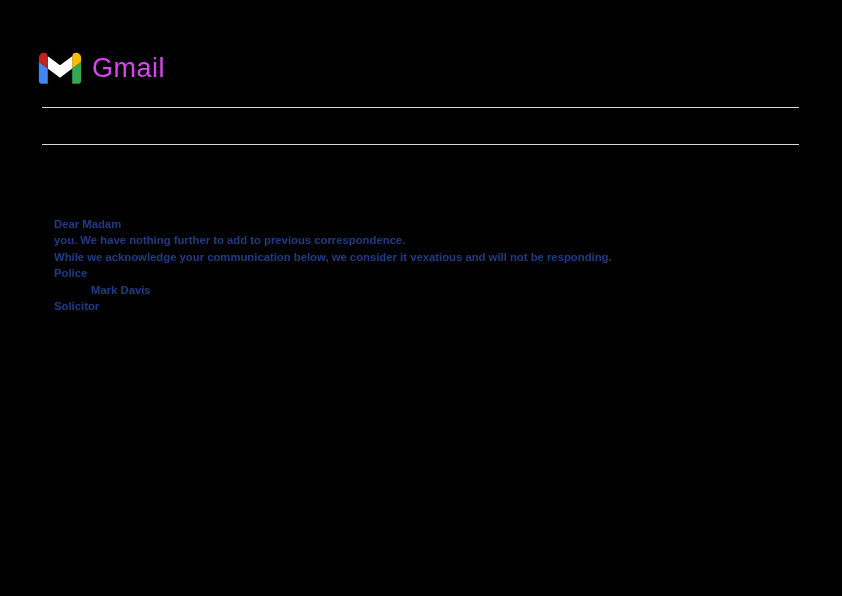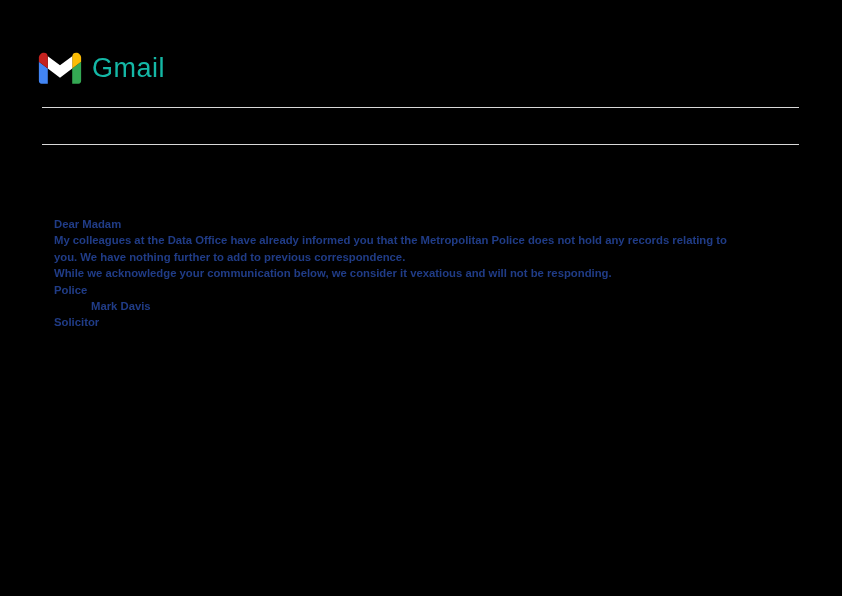--- a/index.html
+++ b/index.html
@@ -28,21 +28,21 @@
     align-items: center;
     gap: 10px;
   }
   .brand-logo {
     width: 44px;
     height: 33px;
     display: block;
   }
   .brand-text {
     font-size: 27px;
-    color: #14b8a6;
+    color: #d946ef;
     letter-spacing: 0.5px;
     font-family: "Liberation Sans", sans-serif;
     line-height: 1;
   }
   
   .rule {
     position: absolute;
     left: 42px;
     width: 757px;
     height: 1px;
@@ -97,21 +97,20 @@
     <span class="brand-text">Gmail</span>
   </div>
 
   <div class="rule one"></div>
   <div class="rule two"></div>
 
   <div class="message">
     <p class="p-salutation">Dear Madam</p>
 
     <p class="p-body1">
-      <span class="line">My colleagues at the Data Office have already informed you that the Metropolitan Police does not hold any records relating to</span>
       <span class="line">you.  We have nothing further to add to previous correspondence.</span>
     </p>
 
     <p class="p-body2">While we acknowledge your communication below, we consider it vexatious and will not be responding.</p>
 
     <p class="p-regards">Police</p>
 
     <p class="p-name">Mark Davis</p>
 
     <p class="p-title">Solicitor</p>

